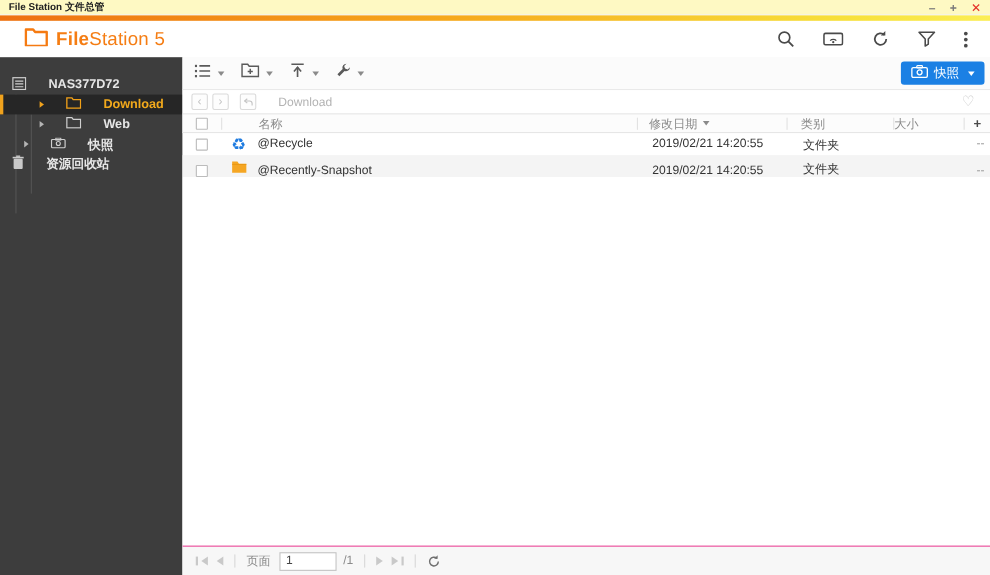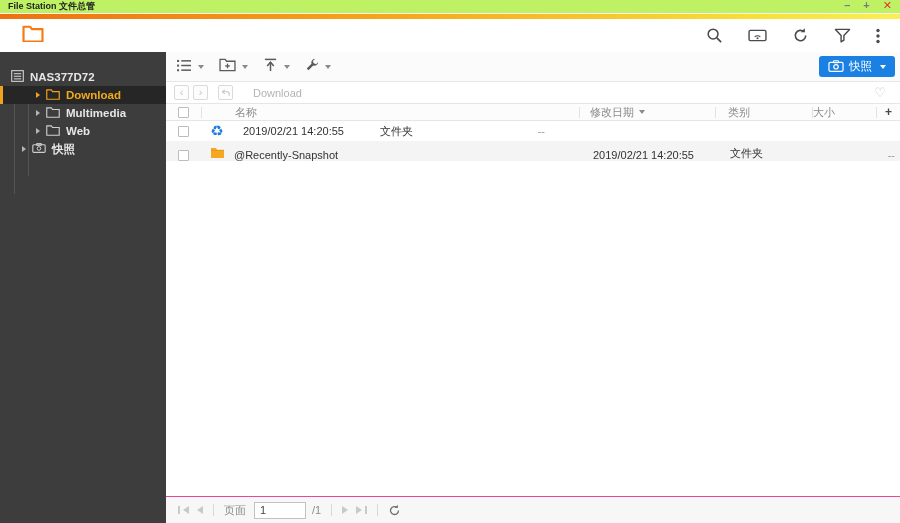--- a/index.html
+++ b/index.html
@@ -1,20 +1,20 @@
 <!DOCTYPE html>
 <html><head>
 <meta charset="utf-8">
 <style>
   * { margin:0; padding:0; box-sizing:border-box; }
   html,body { width:900px; height:523px; overflow:hidden; }
   body { font-family:"Liberation Sans","DejaVu Sans",sans-serif; background:#fff; position:relative; }
 
   
-  .titlebar { height:14px; background:#bef264; display:flex; align-items:flex-start; padding:0 8px; border-bottom:1px solid #f2f2f2; }
+  .titlebar { height:14px; background:#fef9c3; display:flex; align-items:flex-end; padding:0 8px; border-bottom:1px solid #f2f2f2; }
   .titlebar .title { font-size:9px; font-weight:700; color:#222; }
   .winctrl { margin-left:auto; display:flex; align-items:center; gap:13px; }
   .winctrl span { font-size:11px; line-height:10px; font-weight:700; color:#7a7a7a; cursor:default; }
   .winctrl .close { color:#e5342b; }
 
   
   .stripe { height:5px; background:linear-gradient(to right,#ee7111,#f6a81c 45%,#f7e03a 85%,#fbee55); }
 
   
   .appheader { height:33px; background:#fff; display:flex; align-items:center; padding:0 20px 0 22px; }
@@ -22,21 +22,21 @@
   .logo-text { font-size:17px; color:#f57d13; letter-spacing:.2px; }
   .logo-text b { font-weight:700; }
   .hdr-icons { margin-left:auto; display:flex; align-items:center; gap:25px; }
   .hdr-icons .hicon { display:flex; align-items:center; cursor:pointer; }
 
   
   .sidebar { position:absolute; left:0; top:52px; width:166px; bottom:0; background:#3d3d3d; padding-top:16px; overflow:hidden; }
   .main { position:absolute; left:166px; top:52px; right:0; bottom:0; display:flex; flex-direction:column; background:#fff; }
 
   
-  .snode { height:18px; display:flex; align-items:center; gap:6px; color:#e6e6e6; font-size:11.5px; font-weight:700; border-left:3px solid transparent; cursor:pointer; position:relative; }
+  .snode { height:18px; display:flex; align-items:center; gap:20px; color:#e6e6e6; font-size:11.5px; font-weight:700; border-left:3px solid transparent; cursor:pointer; position:relative; }
   .snode .lbl { white-space:nowrap; }
   .ind0 { padding-left:8px; }
   .ind1 { padding-left:19px; }
   .ind2 { padding-left:33px; }
   .tri { width:0; height:0; border-left:4px solid #b5b5b5; border-top:3px solid transparent; border-bottom:3px solid transparent; flex:0 0 auto; }
   .tri.open { transform:rotate(45deg); }
   .snode.selected { background:#262626; border-left-color:#f0a21d; color:#f2a91c; }
   .snode.selected .tri { border-left-color:#f0a21d; }
   .guide { position:absolute; width:1px; background:rgba(255,255,255,.12); }
 
@@ -102,20 +102,21 @@
 </div>
 <div class="stripe"></div>
 
 <div class="appheader">
   <div class="logo">
     <span>
       <svg viewBox="0 0 24 19" width="22" height="17">
           <path d="M1.4 2h7.4l2 2.6H22.6v14H1.4z" fill="none" stroke="#f57a11" stroke-width="2.4" stroke-linejoin="round"></path>
         </svg>
     </span>
+    <span class="logo-text"><b>File</b><span>Station 5</span></span>
   </div>
   <div class="hdr-icons">
     <span class="hicon">
       <svg viewBox="0 0 18 18" width="17" height="17">
           <circle cx="7.5" cy="7.5" r="5.2" fill="none" stroke="#4a4a4a" stroke-width="1.6"></circle>
           <line x1="11.5" y1="11.5" x2="16" y2="16" stroke="#4a4a4a" stroke-width="1.8"></line>
         </svg>
     </span>
     <span class="hicon">
       <svg viewBox="0 0 20 16" width="19" height="15">
@@ -165,29 +166,20 @@
   <div class="snode ind2 selected">
     <span class="tri"></span>
     <span>
       <svg viewBox="0 0 15 12" width="14" height="11">
           <path d="M0.7 1h5l1.3 1.8h7.3v8.4H0.7z" fill="none" stroke="#f2a118" stroke-width="1.3"></path>
         </svg>
     </span>
     <span class="lbl">Download</span>
   </div>
 
-  <div class="snode ind2">
-    <span class="tri"></span>
-    <span>
-      <svg viewBox="0 0 15 12" width="14" height="11">
-          <path d="M0.7 1h5l1.3 1.8h7.3v8.4H0.7z" fill="none" stroke="#cfcfcf" stroke-width="1.2"></path>
-        </svg>
-    </span>
-    <span class="lbl">Multimedia</span>
-  </div>
 
 
   <div class="snode ind2">
     <span class="tri"></span>
     <span>
       <svg viewBox="0 0 15 12" width="14" height="11">
           <path d="M0.7 1h5l1.3 1.8h7.3v8.4H0.7z" fill="none" stroke="#cfcfcf" stroke-width="1.2"></path>
         </svg>
     </span>
     <span class="lbl">Web</span>
@@ -200,20 +192,30 @@
           <rect x="0.7" y="2" width="13.6" height="8.3" rx="1" fill="none" stroke="#cfcfcf" stroke-width="1.2"></rect>
           <rect x="5" y="0.6" width="5" height="2" fill="none" stroke="#cfcfcf" stroke-width="1"></rect>
           <circle cx="7.5" cy="6" r="2" fill="none" stroke="#cfcfcf" stroke-width="1.1"></circle>
         </svg>
     </span>
     <span class="lbl">快照</span>
   </div>
 
 
 
+  <div class="snode ind0">
+    <span>
+      <svg viewBox="0 0 12 14" width="11" height="13">
+          <rect x="1.5" y="3.6" width="9" height="10" rx="1" fill="#c9c9c9"></rect>
+          <rect x="0.5" y="1.6" width="11" height="1.6" fill="#c9c9c9"></rect>
+          <rect x="4" y="0.3" width="4" height="1.4" fill="#c9c9c9"></rect>
+        </svg>
+    </span>
+    <span class="lbl">资源回收站</span>
+  </div>
 </div>
 
 <div class="main">
 
   <div class="toolbar">
     <div class="tool">
       <span>
         <svg viewBox="0 0 16 14" width="15" height="13">
             <g stroke="#5a5a5a" stroke-width="1.6">
               <line x1="4.5" y1="2" x2="15" y2="2"></line>
@@ -310,20 +312,21 @@
     <span class="c-plus">+</span>
   </div>
 
   <div class="trow">
     <span class="c-check">
         <span class="cb"></span>
       </span>
     <span class="c-icon">
         <span class="recycle-glyph">♻</span>
       </span>
+    <span class="c-name">@Recycle</span>
     <span class="c-date">2019/02/21 14:20:55</span>
     <span class="c-type">文件夹</span>
     <span class="c-size-row">--</span>
   </div>
 
   <div class="trow alt">
     <span class="c-check">
         <span class="cb"></span>
       </span>
     <span class="c-icon">

